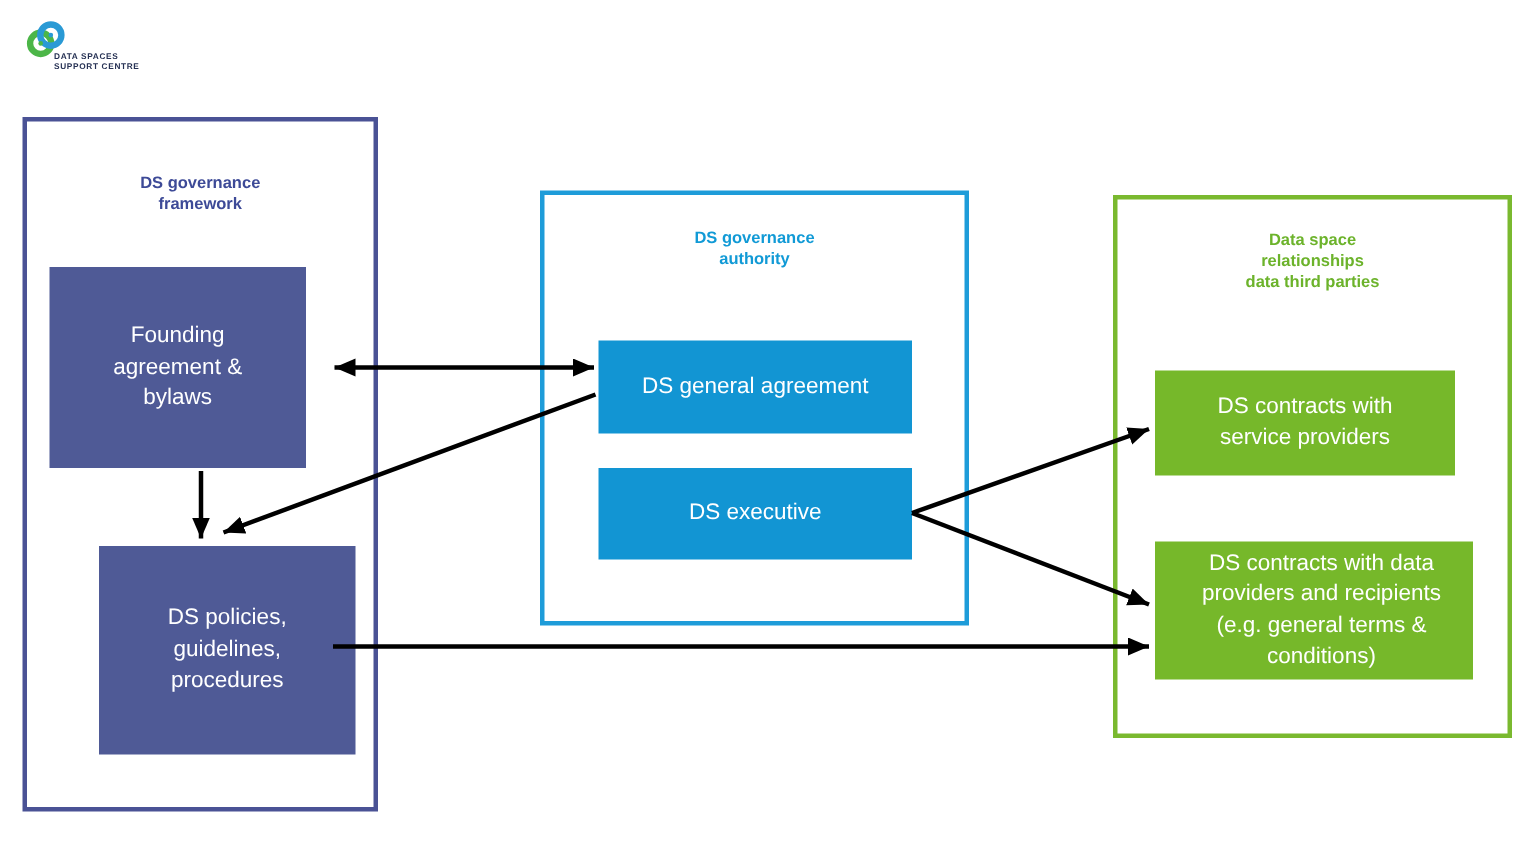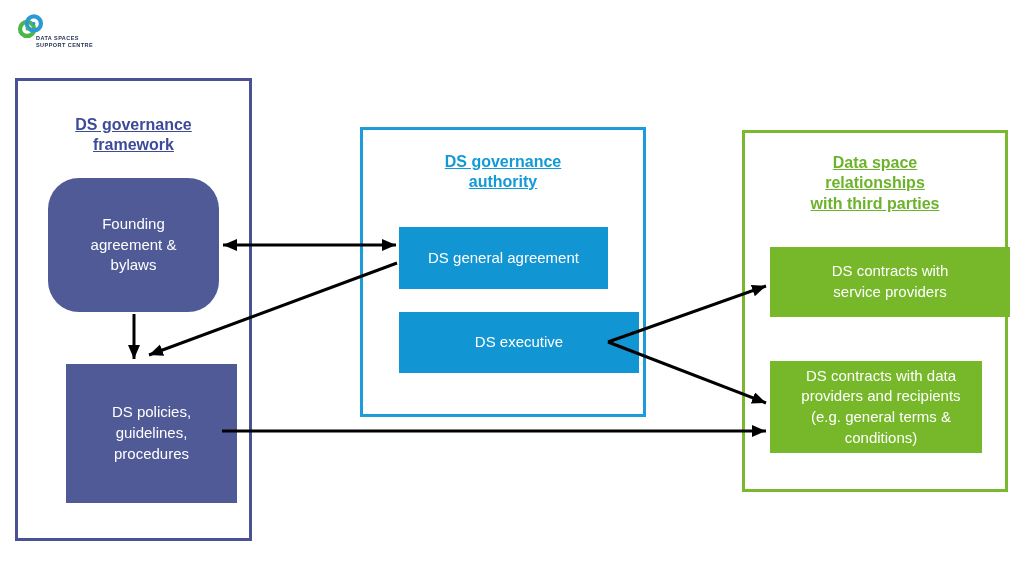--- a/index.html
+++ b/index.html
@@ -23,38 +23,38 @@
   }
 
   
   .group { position: absolute; box-sizing: border-box; border: 3px solid; background: transparent; }
   #group-framework { left: 15px;  top: 78px;  width: 237px; height: 463px; border-color: var(--purple_border); }
   #group-authority { left: 360px; top: 127px; width: 286px; height: 290px; border-color: var(--blue_border); }
   #group-third     { left: 742px; top: 130px; width: 266px; height: 362px; border-color: var(--green_border); }
 
   .group-title {
     position: absolute; left: 0; right: 0; margin: 0;
-    text-align: center; font-weight: bold; font-size: 16px;
-    line-height: 1.28; white-space: pre-line; text-decoration: underline;
+    text-align: center; font-weight: bold; font-size: 11px;
+    line-height: 1.28; white-space: pre-line;
   }
   #group-framework .group-title { top: 34px; color: var(--purple_title); }
   #group-authority .group-title { top: 22px; color: var(--blue_title); }
   #group-third     .group-title { top: 20px; color: var(--green_title); }
 
   
   .node {
     position: absolute; display: flex; align-items: center; justify-content: center;
     text-align: center; color: #ffffff; font-size: 15px; line-height: 1.38;
     white-space: pre-line; padding: 2px; box-sizing: border-box;
   }
-  #node-founding  { left: 30px; top: 97px;  width: 171px; height: 134px; background: var(--purple); border-radius: 31px; }
+  #node-founding  { left: 15px; top: 97px;  width: 171px; height: 134px; background: var(--purple); }
   #node-policies  { left: 48px; top: 283px; width: 171px; height: 139px; background: var(--purple); }
   #node-assembly  { left: 36px; top: 97px;  width: 209px; height: 62px;  background: var(--blue); }
-  #node-executive { left: 36px; top: 182px; width: 240px; height: 61px;  background: var(--blue); }
-  #node-service   { left: 25px; top: 114px; width: 240px; height: 70px;  background: var(--green); }
+  #node-executive { left: 36px; top: 182px; width: 209px; height: 61px;  background: var(--blue); }
+  #node-service   { left: 25px; top: 114px; width: 200px; height: 70px;  background: var(--green); }
   #node-providers { left: 25px; top: 228px; width: 212px; height: 92px;  background: var(--green); padding-left: 12px; }
 
   
   .connectors { position: absolute; left: 0; top: 0; pointer-events: none; }
   .connectors line { stroke: var(--arrow); stroke-width: 3; }
   .connectors .ah-shape { fill: var(--arrow); }
 </style>
 </head>
 <body>
 
@@ -87,21 +87,21 @@
   <section class="group" id="group-authority">
     <h2 class="group-title">DS governance
 authority</h2>
     <div class="node" id="node-assembly">DS general agreement</div>
     <div class="node" id="node-executive">DS executive</div>
   </section>
 
   <section class="group" id="group-third">
     <h2 class="group-title">Data space
 relationships
-with third parties</h2>
+data third parties</h2>
     <div class="node" id="node-service">DS contracts with
 service providers</div>
     <div class="node" id="node-providers">DS contracts with data
 providers and recipients
 (e.g. general terms &amp;
 conditions)</div>
   </section>
 
   <svg class="connectors" width="1022" height="572" viewBox="0 0 1022 572">
     <defs>

